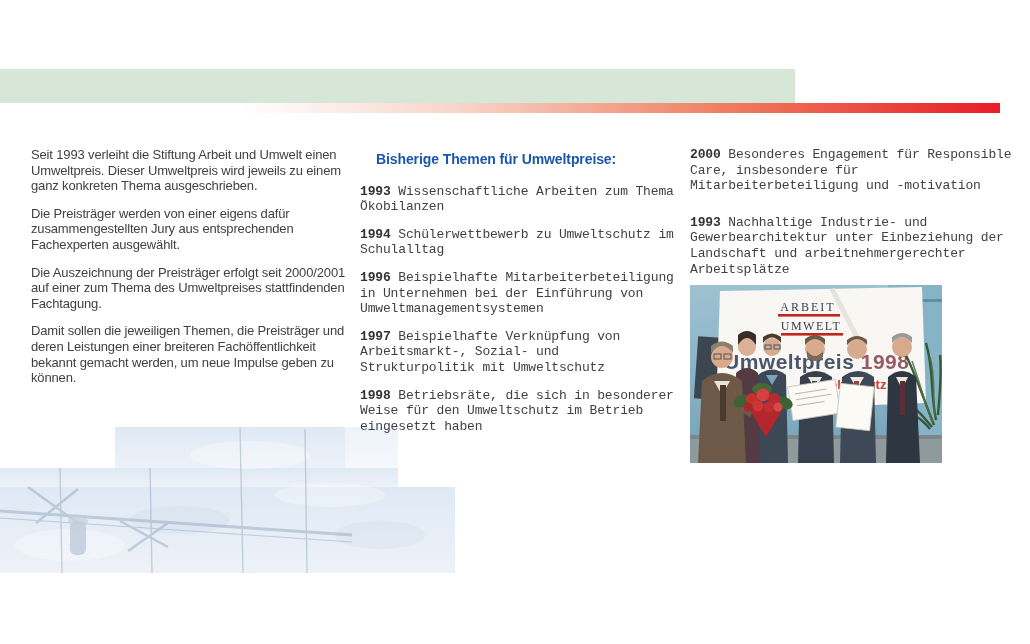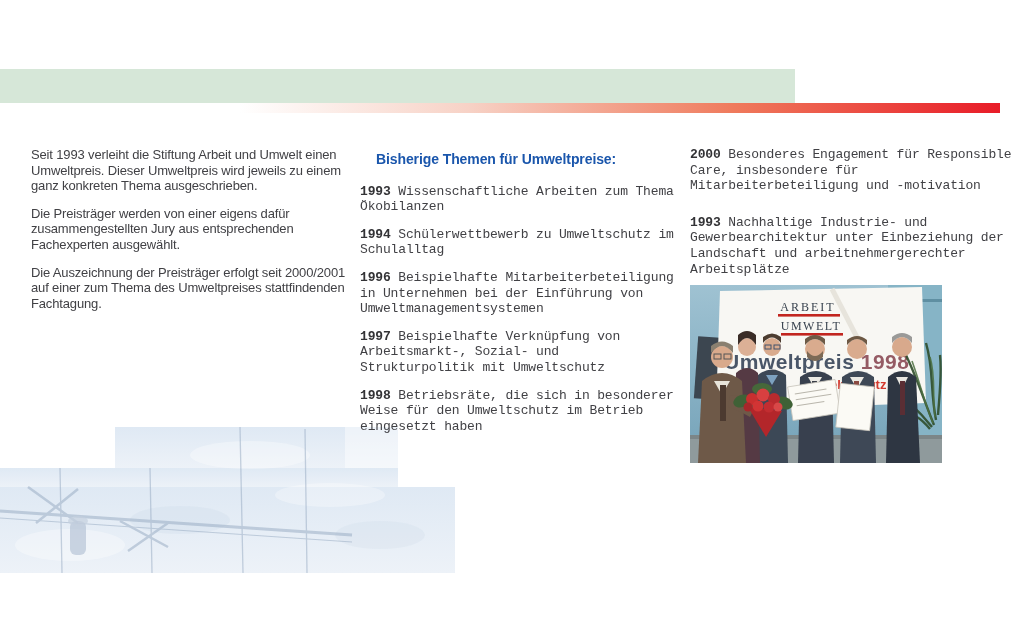--- a/index.html
+++ b/index.html
@@ -84,20 +84,21 @@
     <ellipse cx="78" cy="96" rx="10" ry="5" fill="#c4d0de" opacity="0.7"></ellipse>
   </svg>
 
   <div class="band"></div>
   <div class="red-bar"></div>
 
   <div class="col col-intro">
     <p>Seit 1993 verleiht die Stiftung Arbeit und Umwelt einen Umweltpreis. Dieser Umweltpreis wird jeweils zu einem ganz konkreten Thema ausgeschrieben.</p>
     <p>Die Preisträger werden von einer eigens dafür zusammengestellten Jury aus entsprechenden Fachexperten ausgewählt.</p>
     <p>Die Auszeichnung der Preisträger erfolgt seit 2000/2001 auf einer zum Thema des Umweltpreises stattfindenden Fachtagung.</p>
+    <p>Damit sollen die jeweiligen Themen, die Preisträger und deren Leistungen einer breiteren Fachöffentlichkeit bekannt gemacht werden, um neue Impulse geben zu können.</p>
   </div>
 
   <div class="col col-themes">
     <h2 class="themes-heading">Bisherige Themen für Umweltpreise:</h2>
     <p class="theme"><b>1993</b> <span>Wissenschaftliche Arbeiten zum Thema Ökobilanzen</span></p>
     <p class="theme"><b>1994</b> <span>Schülerwettbewerb zu Umweltschutz im Schulalltag</span></p>
     <p class="theme"><b>1996</b> <span>Beispielhafte Mitarbeiterbeteiligung in Unternehmen bei der Einführung von Umweltmanagementsystemen</span></p>
     <p class="theme"><b>1997</b> <span>Beispielhafte Verknüpfung von Arbeitsmarkt-, Sozial- und Strukturpolitik mit Umweltschutz</span></p>
     <p class="theme"><b>1998</b> <span>Betriebsräte, die sich in besonderer Weise für den Umweltschutz im Betrieb eingesetzt haben</span></p>
   </div>

